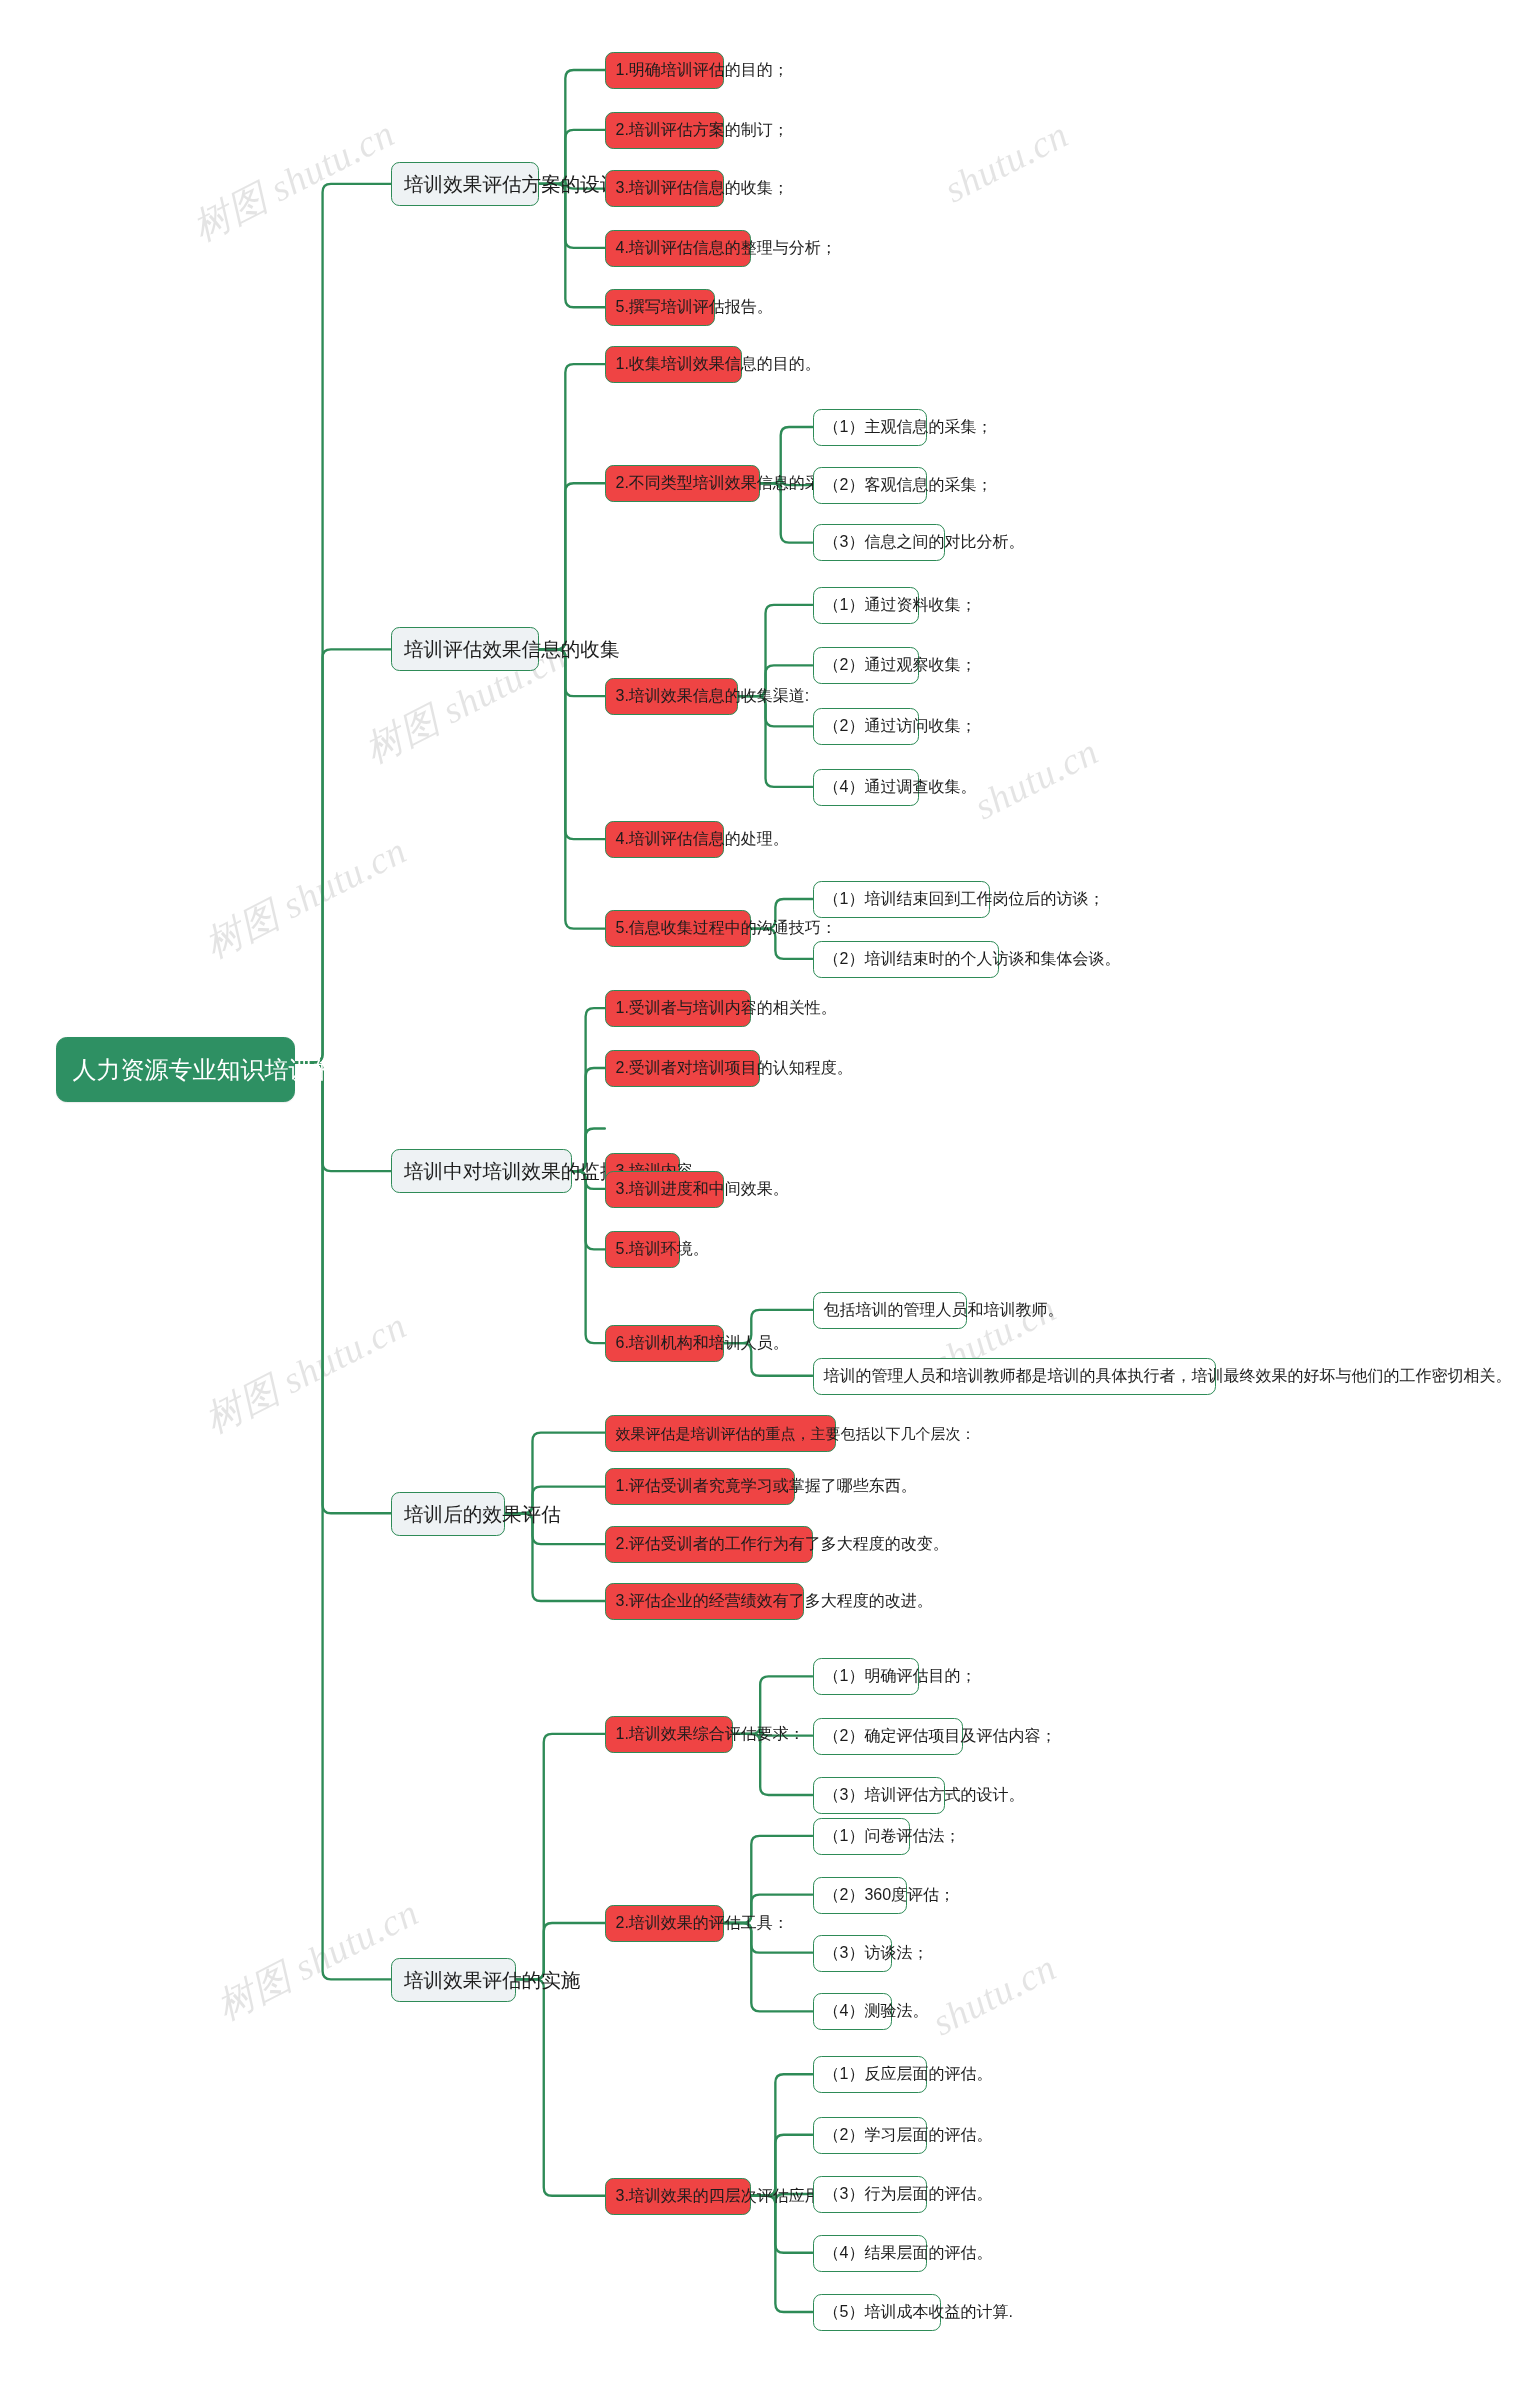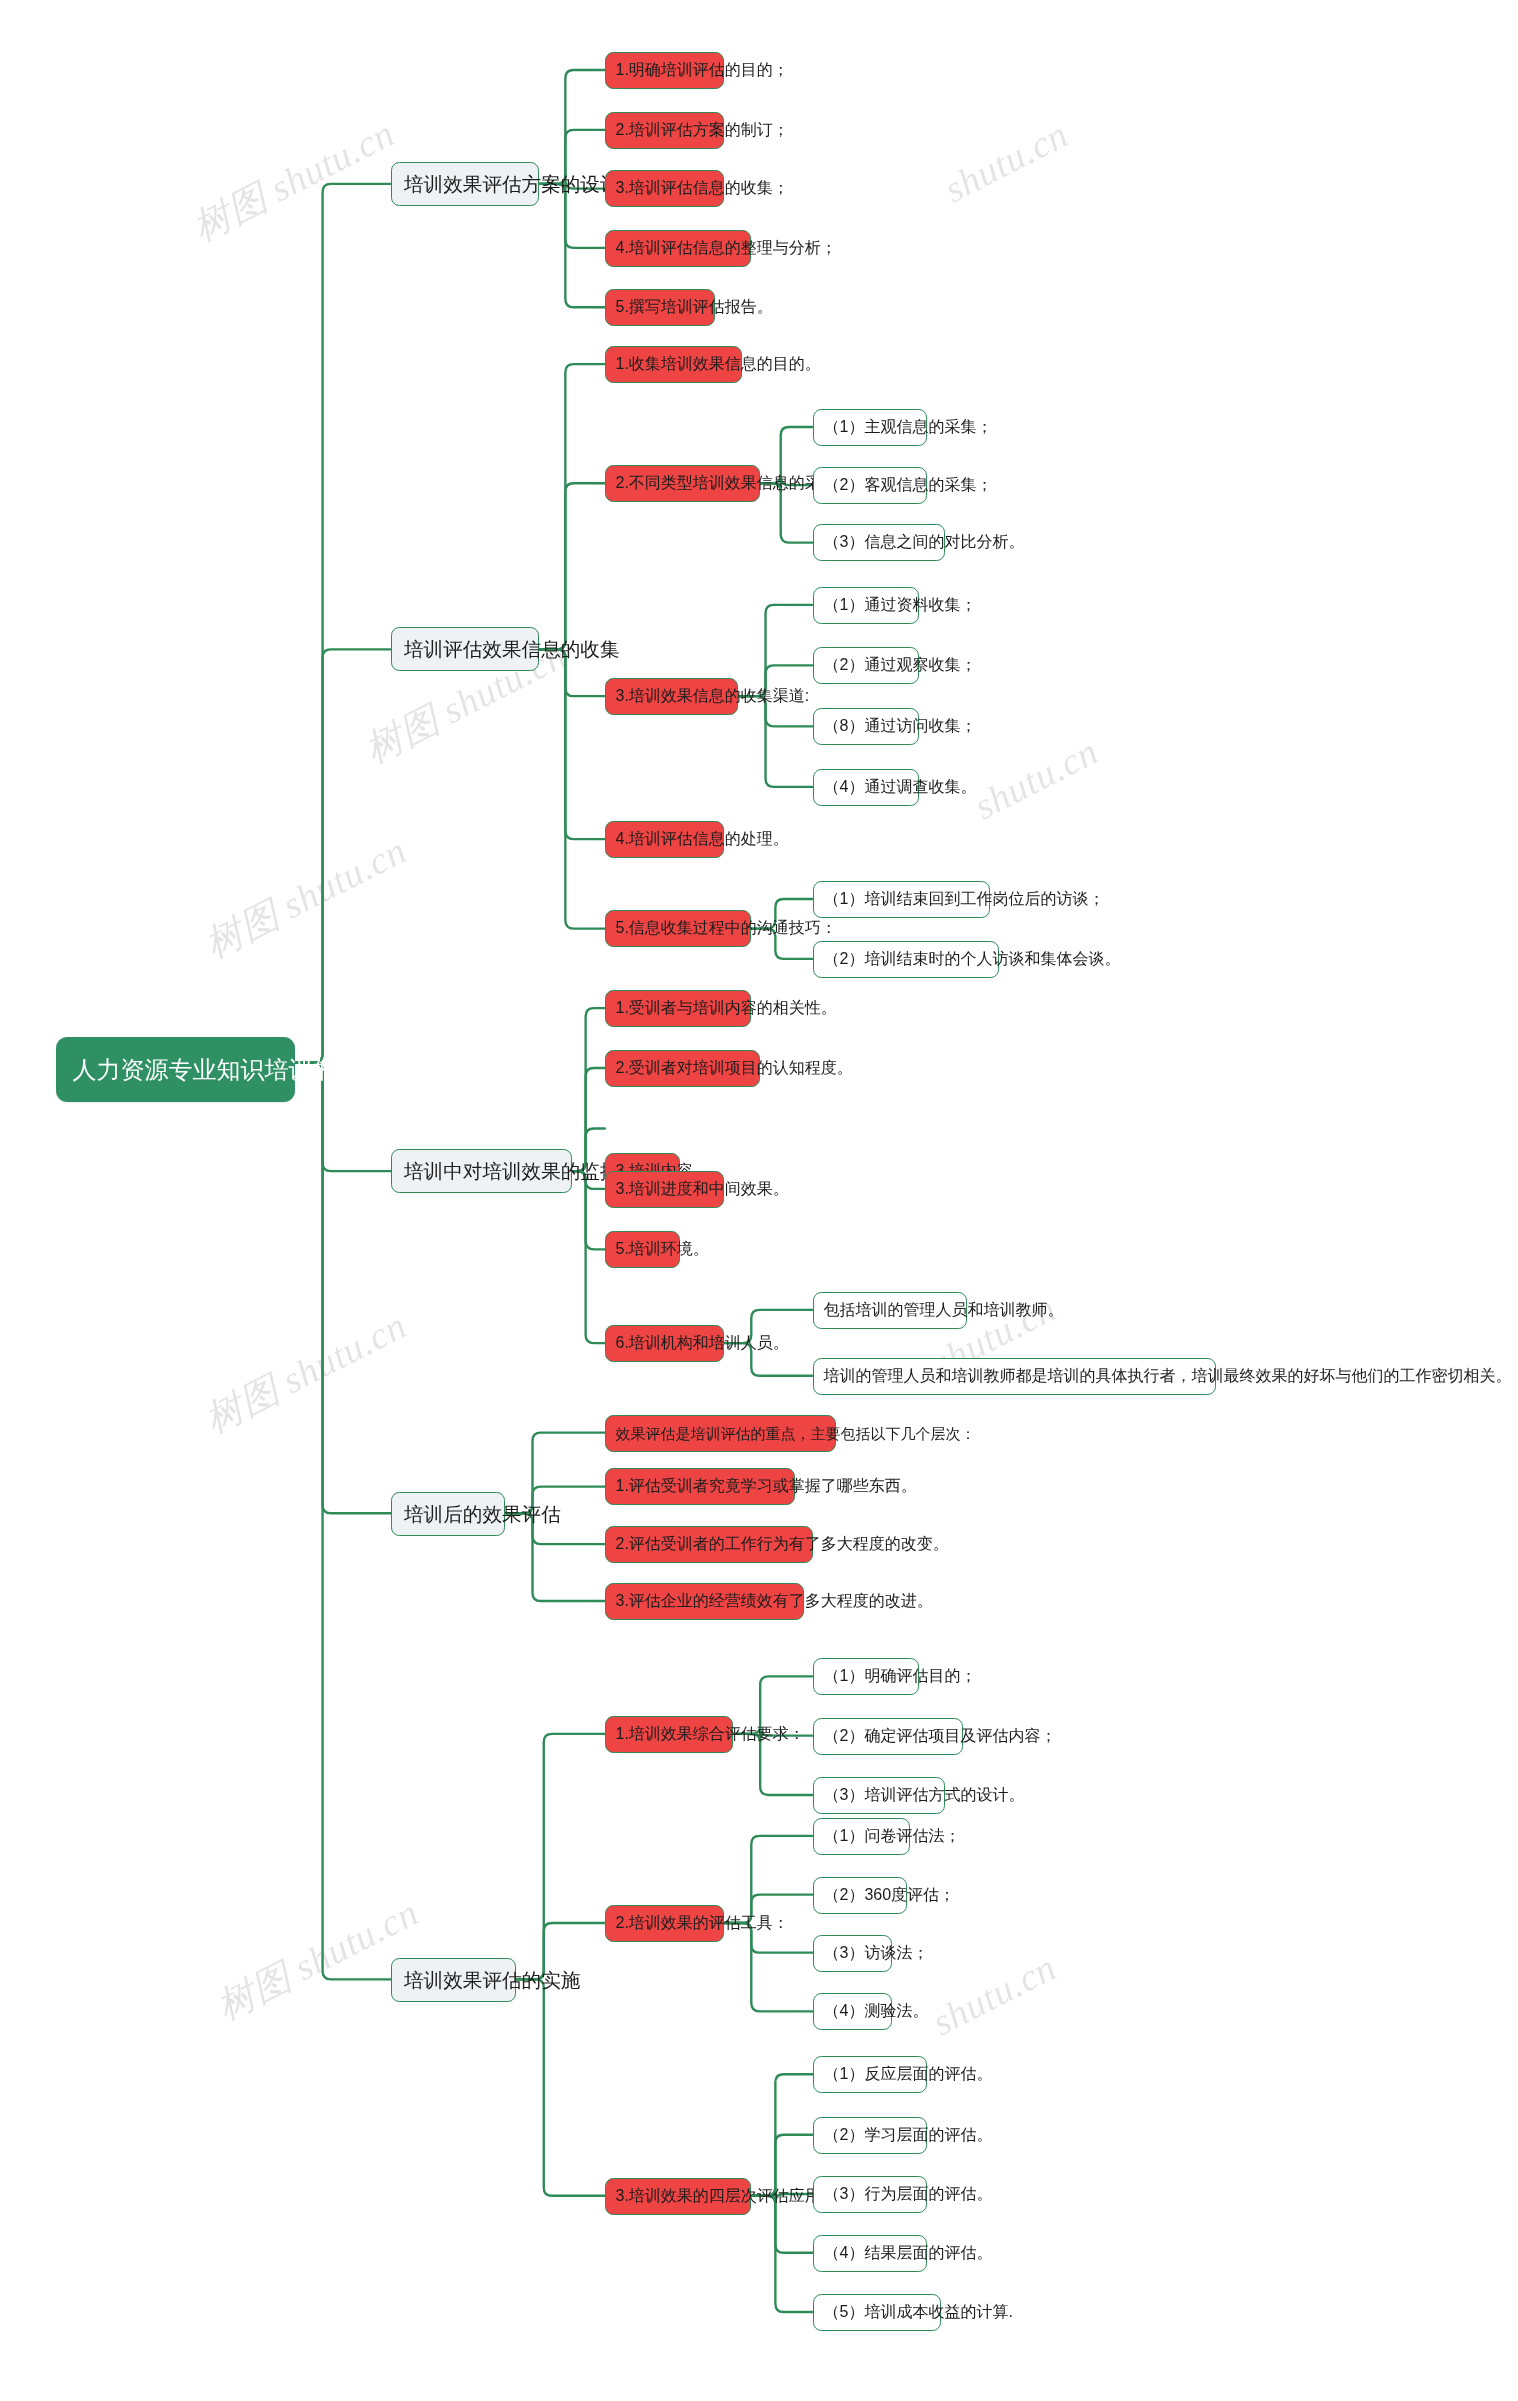--- a/index.html
+++ b/index.html
@@ -166,21 +166,21 @@
       <div class="node lvl2" style="left: 605px; top: 289px; height: 37px; width: 110px;">5.撰写培训评估报告。</div>
       <div class="node lvl1" style="left: 391px; top: 627px; height: 44px; width: 148px;">培训评估效果信息的收集</div>
       <div class="node lvl2" style="left: 605px; top: 346px; height: 37px; width: 137px;">1.收集培训效果信息的目的。</div>
       <div class="node lvl2" style="left: 605px; top: 465px; height: 37px; width: 155px;">2.不同类型培训效果信息的采集：</div>
       <div class="node lvl3" style="left: 813px; top: 409px; height: 37px; width: 114px;">（1）主观信息的采集；</div>
       <div class="node lvl3" style="left: 813px; top: 467px; height: 37px; width: 114px;">（2）客观信息的采集；</div>
       <div class="node lvl3" style="left: 813px; top: 524px; height: 37px; width: 132px;">（3）信息之间的对比分析。</div>
       <div class="node lvl2" style="left: 605px; top: 678px; height: 37px; width: 133px;">3.培训效果信息的收集渠道:</div>
       <div class="node lvl3" style="left: 813px; top: 587px; height: 37px; width: 106px;">（1）通过资料收集；</div>
       <div class="node lvl3" style="left: 813px; top: 647px; height: 37px; width: 106px;">（2）通过观察收集；</div>
-      <div class="node lvl3" style="left: 813px; top: 708px; height: 37px; width: 106px;">（8）通过访问收集；</div>
+      <div class="node lvl3" style="left: 813px; top: 708px; height: 37px; width: 106px;">（2）通过访问收集；</div>
       <div class="node lvl3" style="left: 813px; top: 769px; height: 37px; width: 106px;">（4）通过调查收集。</div>
       <div class="node lvl2" style="left: 605px; top: 821px; height: 37px; width: 119px;">4.培训评估信息的处理。</div>
       <div class="node lvl2" style="left: 605px; top: 910px; height: 37px; width: 146px;">5.信息收集过程中的沟通技巧：</div>
       <div class="node lvl3" style="left: 813px; top: 881px; height: 37px; width: 177px;">（1）培训结束回到工作岗位后的访谈；</div>
       <div class="node lvl3" style="left: 813px; top: 941px; height: 37px; width: 186px;">（2）培训结束时的个人访谈和集体会谈。</div>
       <div class="node lvl1" style="left: 391px; top: 1149px; height: 44px; width: 181px;">培训中对培训效果的监控与评估</div>
       <div class="node lvl2" style="left: 605px; top: 990px; height: 37px; width: 146px;">1.受训者与培训内容的相关性。</div>
       <div class="node lvl2" style="left: 605px; top: 1050px; height: 37px; width: 155px;">2.受训者对培训项目的认知程度。</div>
       <div class="node lvl2" style="left: 605px; top: 1153px; height: 37px; width: 75px;">3.培训内容。</div>
       <div class="node lvl2" style="left: 605px; top: 1171px; height: 37px; width: 119px;">3.培训进度和中间效果。</div>

